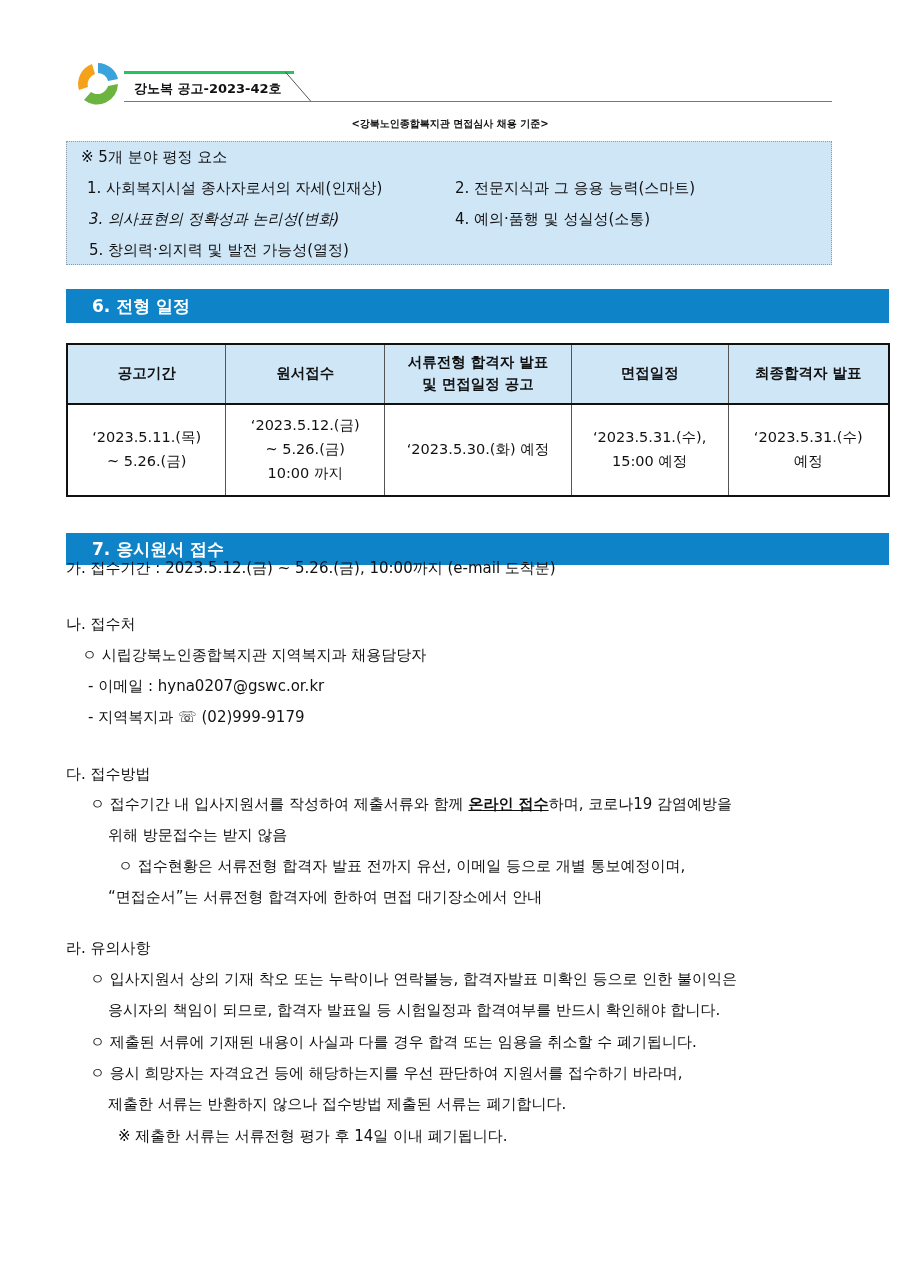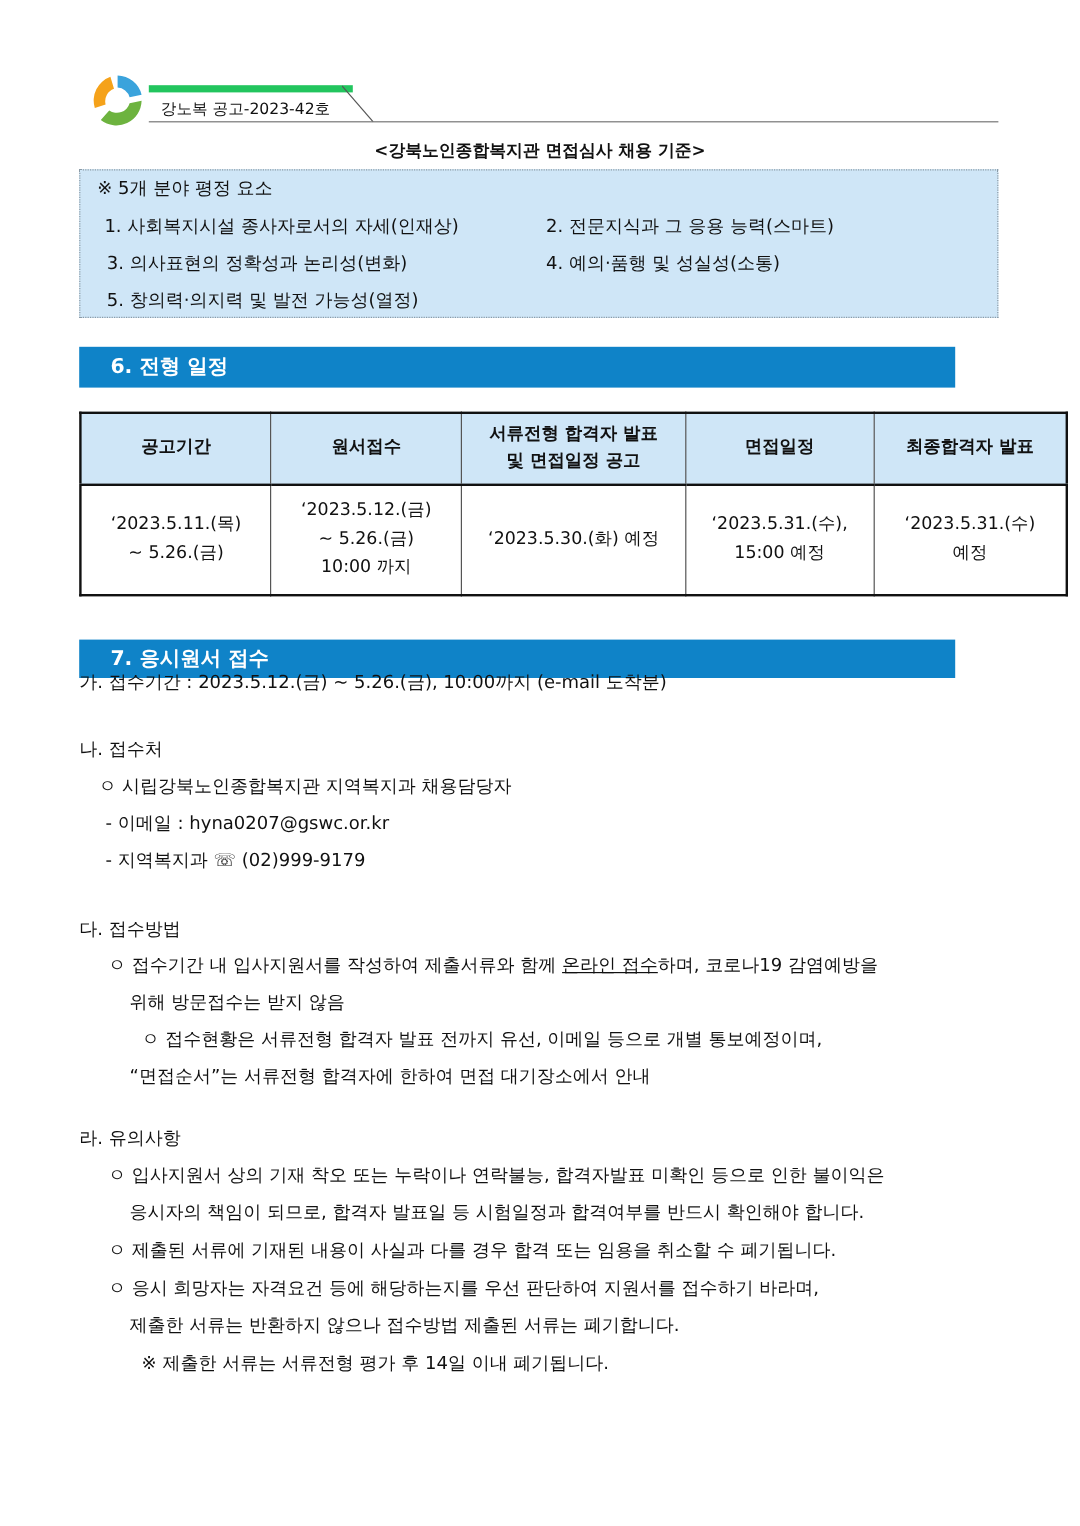--- a/index.html
+++ b/index.html
@@ -1,47 +1,47 @@
 <!DOCTYPE html>
 <html><head>
 <meta charset="utf-8">
 <style>
   html, body { margin: 0; padding: 0; background: #ffffff; }
   body { width: 900px; height: 1272px; position: relative; font-family: "DejaVu Sans", "Liberation Sans", sans-serif; color: #111; overflow: hidden; }
   .abs { position: absolute; }
 
   
   .logo { left: 74px; top: 60px; width: 48px; height: 48px; }
-  .doc-tab { left: 124px; top: 71px; height: 30px; width: 170px; border-top: 6px solid #22c55e; font-size: 13px; line-height: 30px; padding-left: 10px; box-sizing: border-box; font-weight: normal; }
+  .doc-tab { left: 124px; top: 71px; height: 30px; width: 170px; border-top: 3px solid #22c55e; font-size: 13px; line-height: 30px; padding-left: 10px; box-sizing: border-box; font-weight: bold; }
   .header-rule { left: 124px; top: 101px; width: 708px; height: 1px; background: #777; }
   .tab-slant { left: 285px; top: 71px; width: 30px; height: 31px; }
 
-  .main-title { left: 0; width: 900px; top: 117px; text-align: center; font-size: 14px; font-weight: bold; }
+  .main-title { left: 0; width: 900px; top: 117px; text-align: center; font-size: 10px; font-weight: bold; }
 
   .criteria-box { left: 66px; top: 141px; width: 766px; height: 124px; background: #cfe6f7; border: 1px dotted #8a9aa6; box-sizing: border-box; font-size: 15px; }
   .criteria-box .row { position: absolute; }
   .criteria-box .note { left: 14px; top: 6px; }
   .criteria-box .c1 { left: 20px; top: 37px; }
   .criteria-box .c2 { left: 388px; top: 37px; }
-  .criteria-box .c3 { left: 22px; top: 68px; }
+  .criteria-box .c3 { left: 22px; top: 68px; font-style: italic; }
   .criteria-box .c4 { left: 388px; top: 68px; }
   .criteria-box .c5 { left: 22px; top: 99px; }
 
-  .section-bar { left: 66px; width: 730px; height: 34px; background: #0f83c8; color: #fff; font-size: 17px; font-weight: bold; line-height: 34px; padding-left: 26px; box-sizing: border-box; }
+  .section-bar { left: 66px; width: 823px; height: 34px; background: #0f83c8; color: #fff; font-size: 17px; font-weight: bold; line-height: 34px; padding-left: 26px; box-sizing: border-box; }
   .sec6 { top: 289px; }
   .sec7 { top: 509px; height: 32px; line-height: 32px; margin-top: 24px; }
 
   table.schedule { position: absolute; left: 66px; top: 343px; width: 824px; border-collapse: collapse; border: 2px solid #111; font-size: 14.5px; }
   table.schedule th { background: #cfe6f7; font-weight: bold; height: 56px; border: 1px solid #555; text-align: center; line-height: 1.5; }
   table.schedule td { height: 88px; border: 1px solid #555; text-align: center; line-height: 1.65; }
   table.schedule tr:first-child th { border-bottom: 2px solid #111; }
 
   .line { position: absolute; font-size: 15px; white-space: nowrap; }
   .bold { font-weight: normal; }
-  .ul { text-decoration: underline; font-weight: normal; text-align: center; }
+  .ul { text-decoration: underline; font-weight: bold; text-align: center; }
 </style>
 </head>
 <body>
 
 <svg class="abs logo" viewBox="0 0 48 48">
   <path d="M24 3 A21 21 0 0 1 44 19 L34 21 A11 11 0 0 0 24 13 Z" fill="#3aa3dc"></path>
   <path d="M5 30 A21 21 0 0 1 18 4 L21 14 A11 11 0 0 0 14 27 Z" fill="#f5a21a"></path>
   <path d="M44 24 A21 21 0 0 1 10 40 L17 32 A11 11 0 0 0 34 26 Z" fill="#6db33f"></path>
 </svg>
 <div class="abs doc-tab">강노복 공고-2023-42호</div>

